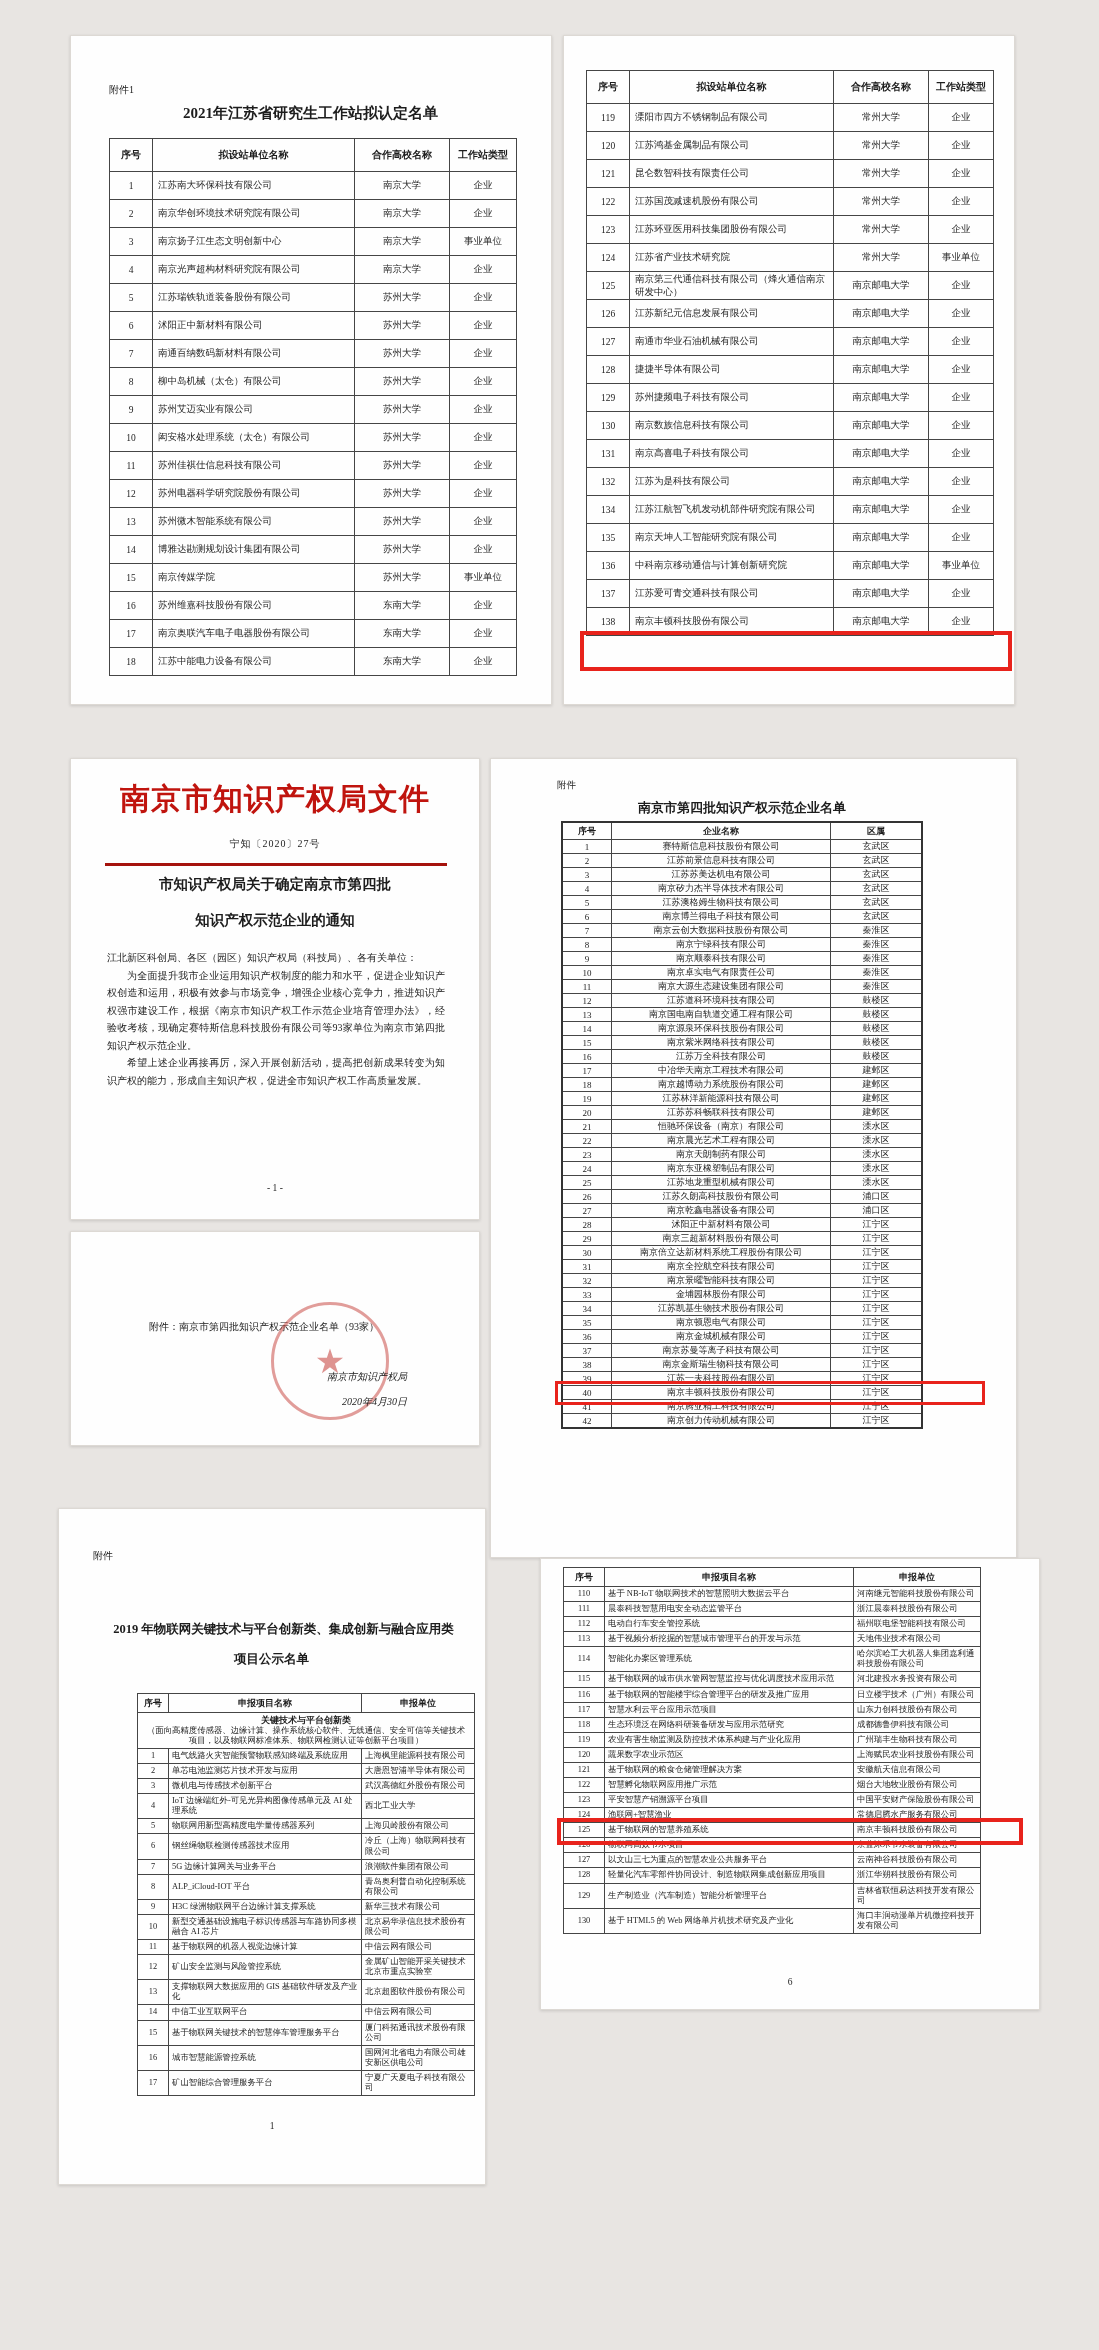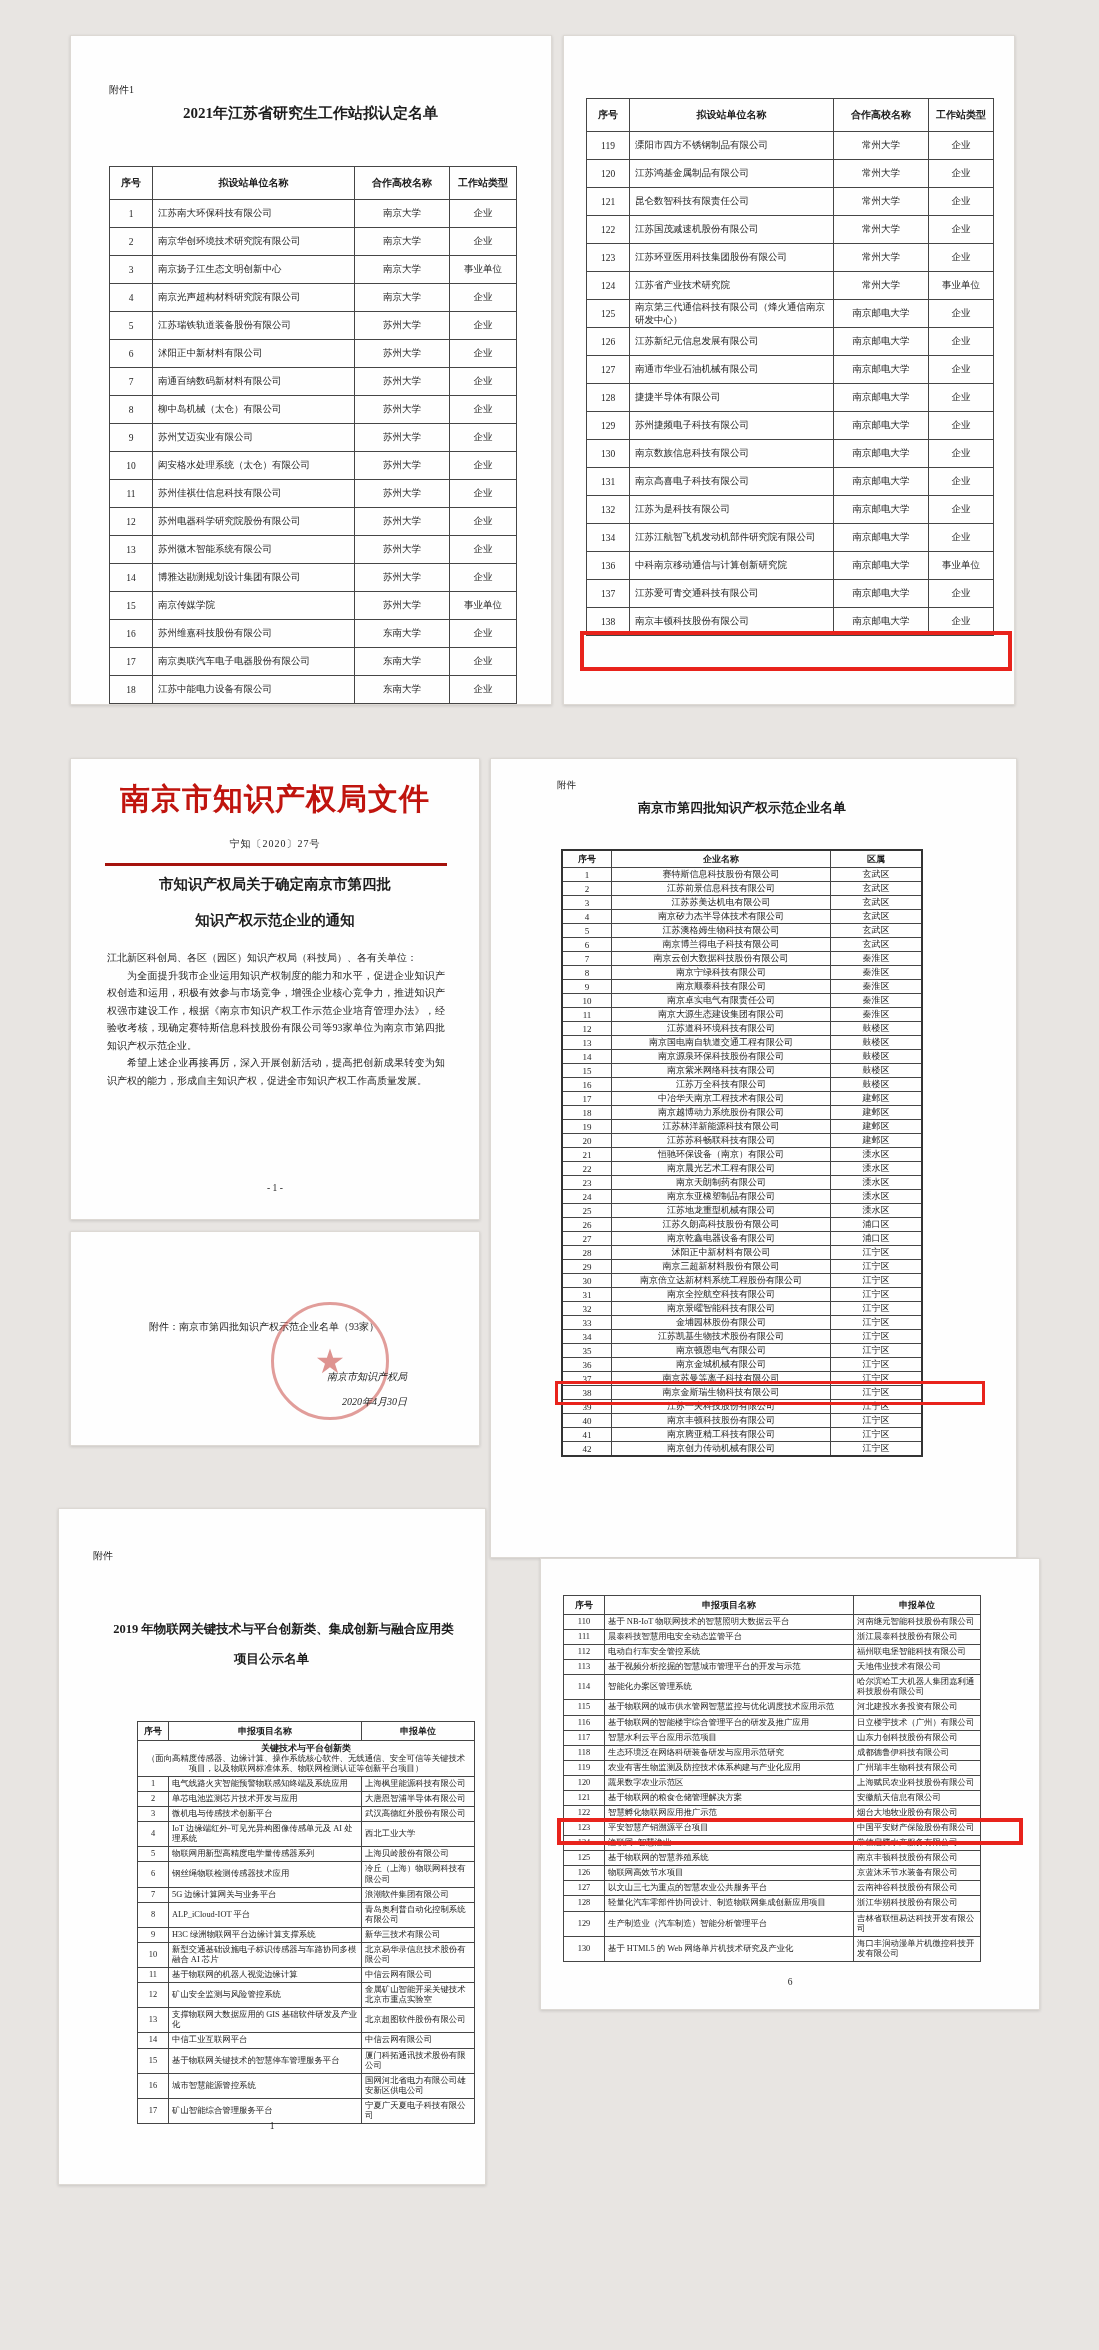--- a/index.html
+++ b/index.html
@@ -4,21 +4,21 @@
 <style>
   html,body{margin:0;padding:0;}
   body{width:1099px;height:2350px;position:relative;background:#e8e5e2;
        font-family:"Liberation Serif","DejaVu Serif",serif;color:#1d1d1d;}
   .page{position:absolute;background:#fefefe;border:1px solid #ddd9d4;
         box-shadow:0 1px 3px rgba(0,0,0,.14);overflow:hidden;box-sizing:border-box;}
   .abs{position:absolute;}
   .att-label{position:absolute;font-size:10px;}
   .center{text-align:center;left:0;right:1px;}
   .doc-title1{position:absolute;font-weight:bold;font-size:15px;}
-  table{position:absolute;border-collapse:collapse;table-layout:fixed;margin-top:28px;}
+  table{position:absolute;border-collapse:collapse;table-layout:fixed;}
   th,td{border:1px solid #454545;overflow:hidden;}
   
   .grad-table{font-size:9.5px;}
   .grad-table th{font-size:10px;height:30px;font-weight:bold;text-align:center;}
   .grad-table td{height:27px;text-align:center;padding:0 2px;}
   .grad-table td:nth-child(2){text-align:left;padding-left:5px;}
   
   .ip-table{font-size:9px;border:2px solid #333;}
   .ip-table th{height:14px;font-weight:bold;text-align:center;}
   .ip-table td{height:13px;text-align:center;padding:0 2px;white-space:nowrap;}
@@ -269,20 +269,26 @@
           <td>南京邮电大学</td>
           <td>企业</td>
         </tr>
         <tr>
           <td>134</td>
           <td>江苏江航智飞机发动机部件研究院有限公司</td>
           <td>南京邮电大学</td>
           <td>企业</td>
         </tr>
         <tr>
+          <td>135</td>
+          <td>南京天坤人工智能研究院有限公司</td>
+          <td>南京邮电大学</td>
+          <td>企业</td>
+        </tr>
+        <tr>
           <td>136</td>
           <td>中科南京移动通信与计算创新研究院</td>
           <td>南京邮电大学</td>
           <td>事业单位</td>
         </tr>
         <tr>
           <td>137</td>
           <td>江苏爱可青交通科技有限公司</td>
           <td>南京邮电大学</td>
           <td>企业</td>

